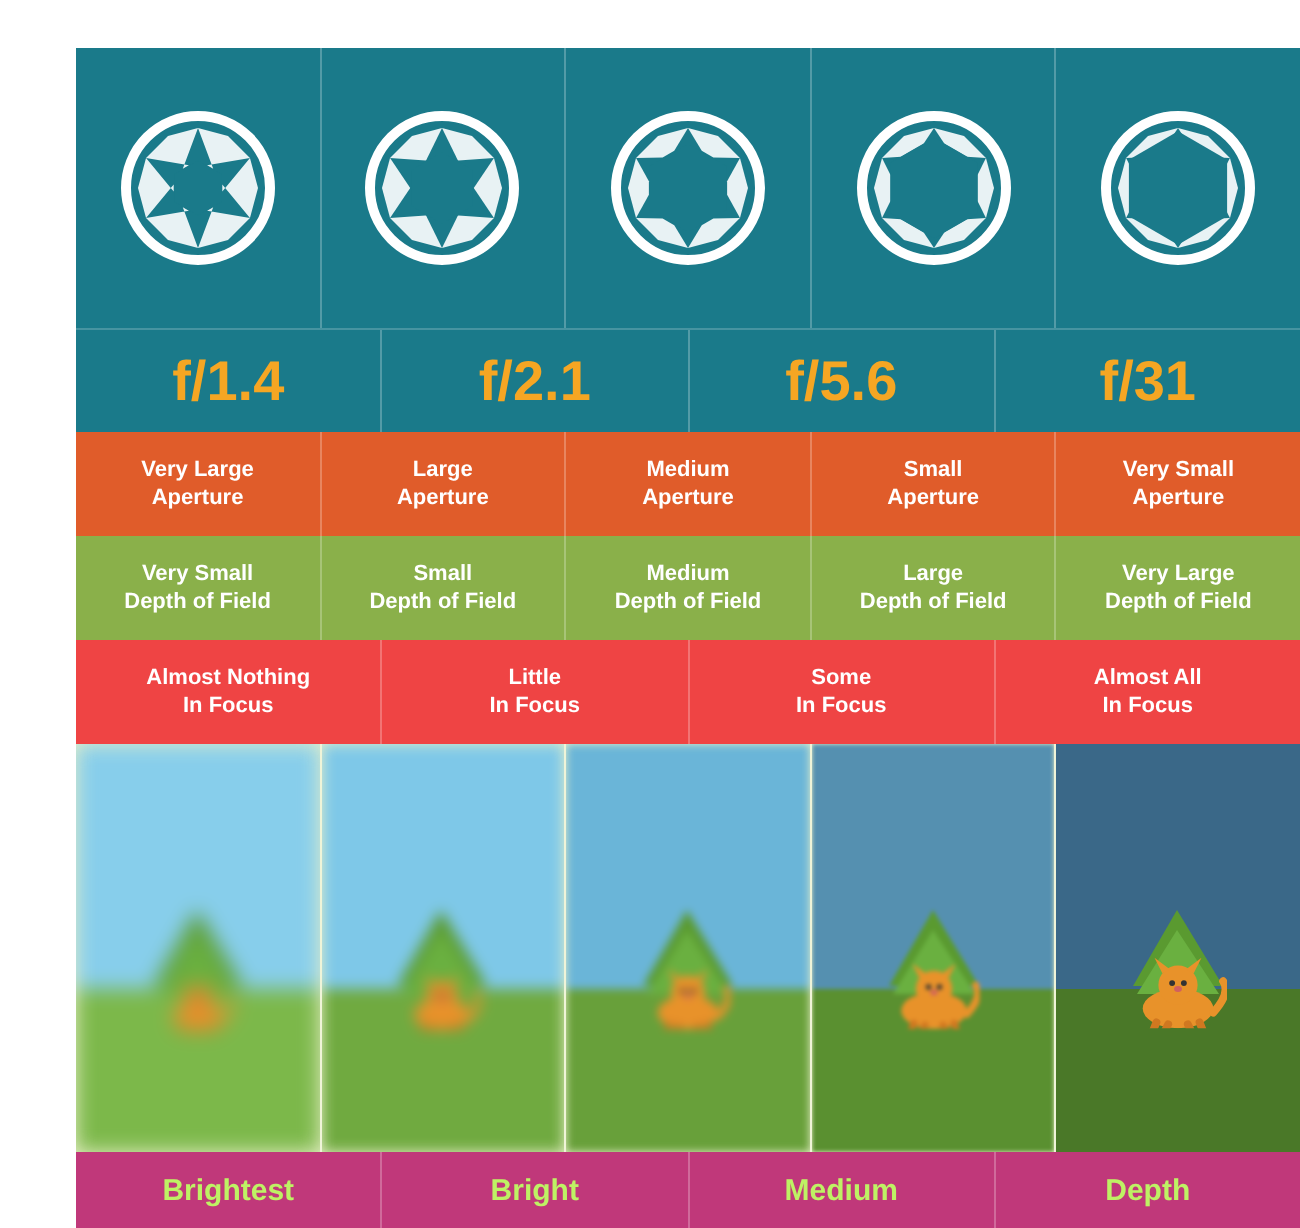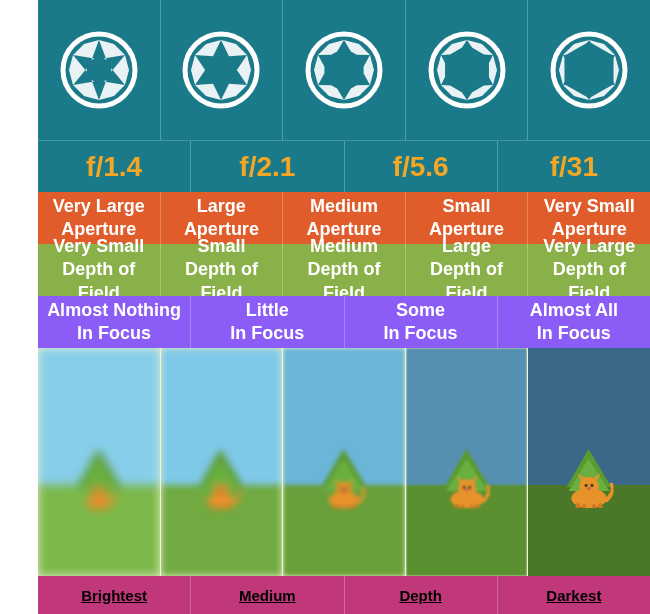--- a/index.html
+++ b/index.html
@@ -2,20 +2,21 @@
 <html><head>
   <meta charset="utf-8">
   <style>
     * { box-sizing: border-box; margin: 0; padding: 0; }
     body { width: 650px; height: 614px; font-family: Arial, sans-serif; background: #fff; overflow: hidden; }
 
     .chart-wrapper {
       width: 650px;
       height: 614px;
       display: flex;
+      flex-direction: column;
       padding-left: 38px;
     }
 
     .title-bar {
       background: #fff;
       text-align: center;
       padding: 14px 0 10px;
     }
 
     .title-bar h1 {
@@ -58,21 +59,21 @@
     
     .row-dof {
       background: #8ab04a;
       display: flex;
       flex: 0 0 auto;
       height: 52px;
     }
 
     
     .row-focus {
-      background: #8b5cf6;
+      background: #ef4444;
       display: flex;
       flex: 0 0 auto;
       height: 52px;
     }
 
     
     .row-illustration {
       background: #e8f0c8;
       display: flex;
       flex: 1;
@@ -105,32 +106,31 @@
 
     
     .fstop-text {
       font-size: 28px;
       font-weight: bold;
       color: #f5a623;
     }
 
     
     .row-text {
-      font-size: 18px;
+      font-size: 11px;
       font-weight: bold;
       color: #fff;
       line-height: 1.3;
     }
 
     
     .bright-text {
       font-size: 15px;
       font-weight: bold;
-      color: #000000;
-      text-decoration: underline;
+      color: #bef264;
     }
 
     
     .illus-cell {
       flex: 1;
       border-right: 1px solid rgba(255,255,255,0.3);
       position: relative;
       overflow: hidden;
     }
     .illus-cell:last-child { border-right: none; }
@@ -417,24 +417,24 @@
   </div>
           </div>
         </div>
       </div>
 
     <div class="row-brightness" id="row-brightness">
         <div class="cell">
           <span class="bright-text">Brightest</span>
         </div>
         <div class="cell">
+          <span class="bright-text">Bright</span>
+        </div>
+        <div class="cell">
           <span class="bright-text">Medium</span>
         </div>
         <div class="cell">
           <span class="bright-text">Depth</span>
-        </div>
-        <div class="cell">
-          <span class="bright-text">Darkest</span>
         </div>
       </div>
 
   </div>
 </div>
 
 </body></html>

